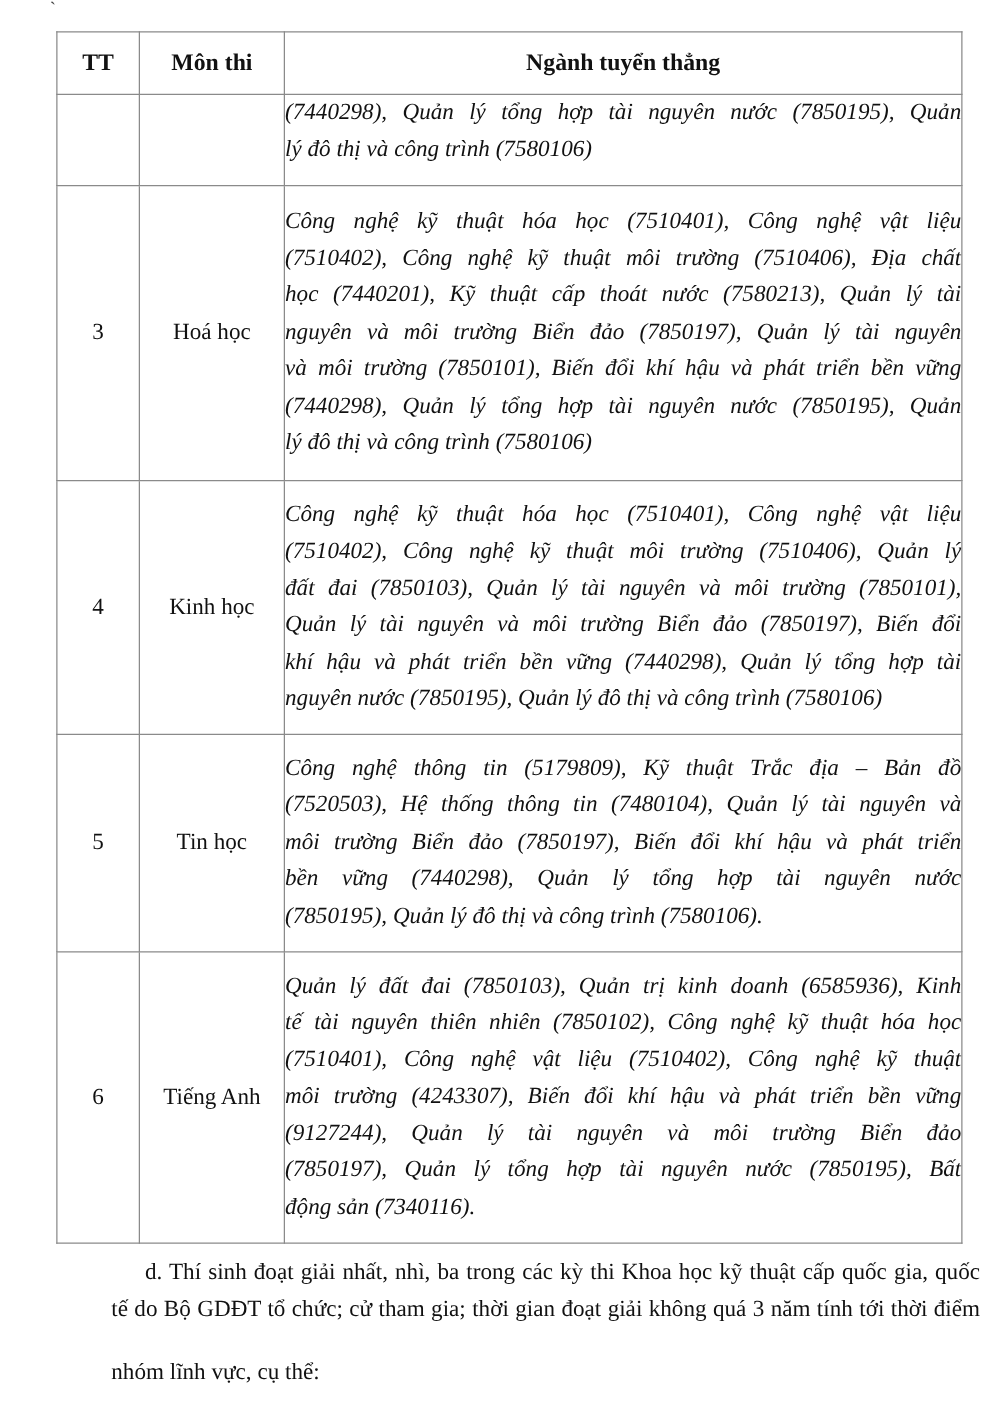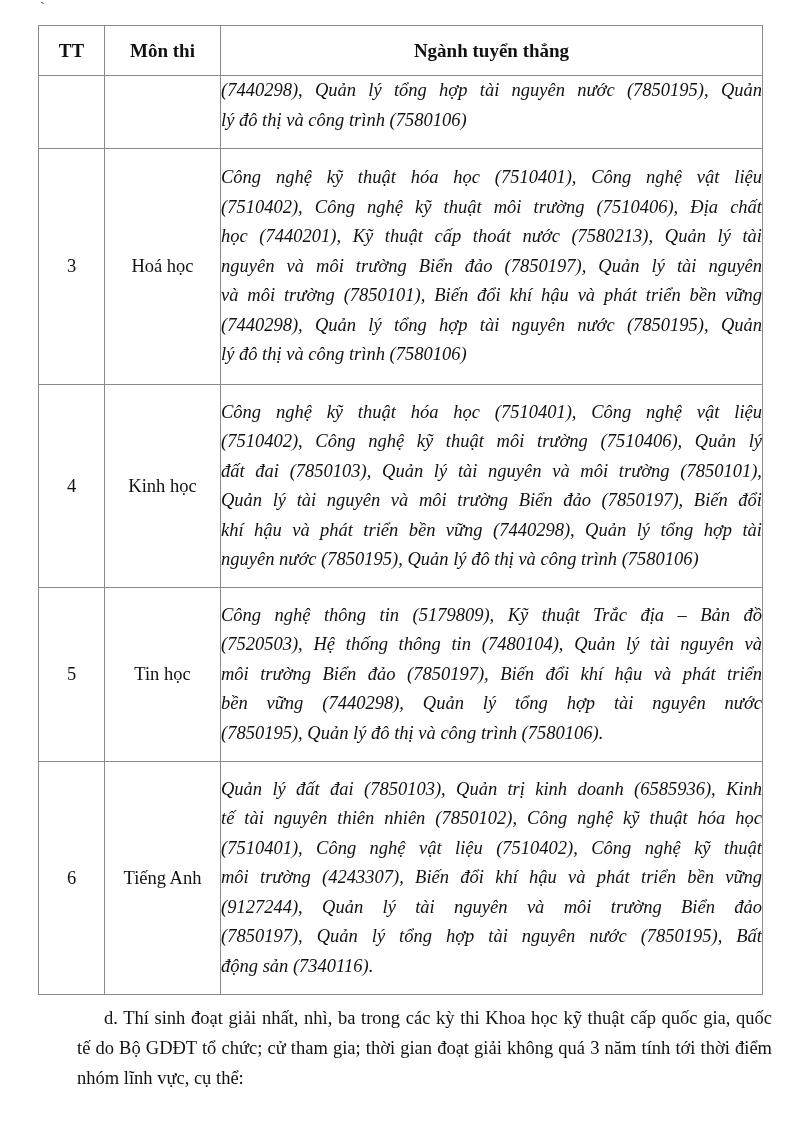--- a/index.html
+++ b/index.html
@@ -5,21 +5,21 @@
   html, body { margin: 0; padding: 0; background: #ffffff; }
   body {
     width: 800px; height: 1136px; overflow: hidden; position: relative;
     font-family: "Liberation Serif", "DejaVu Serif", serif;
     color: #111111;
   }
   .tick {
     position: absolute; left: 40px; top: 0px; font-size: 14px; color: #444;
   }
   table.main {
-    position: absolute; left: 38px; top: 25px;
+    position: absolute; left: 45px; top: 25px;
     width: 724px;
     border-collapse: collapse;
     table-layout: fixed;
     padding-left: 25px;
   }
   table.main td, table.main th {
     border: 1.5px solid #8a8a8a;
     padding: 0;
     vertical-align: middle;
   }
@@ -33,21 +33,21 @@
     text-align: center; font-size: 18.5px;
   }
   td.majors {
     font-size: 18.5px; line-height: 29.5px;
     text-align: justify;
     padding: 0 9px 0 8px;
   }
   td.majors div { text-align: justify; text-align-last: justify; white-space: nowrap; overflow: hidden; font-style: italic; }
   td.majors div.last { text-align-last: left; }
   .para {
-    position: absolute; left: 79px; width: 693px; top: 1003px;
+    position: absolute; left: 91px; width: 693px; top: 1003px;
     font-size: 18.5px; line-height: 30px;
   }
   .para div { text-align: justify; text-align-last: justify; white-space: nowrap; }
   .para div.first { padding-left: 25px; }
   .para div.last { text-align-last: left; }
 </style>
 </head>
 <body>
 
 <div class="tick">`</div>
@@ -127,14 +127,14 @@
         <div>(7850197), Quản lý tổng hợp tài nguyên nước (7850195), Bất</div>
         <div class="last">động sản (7340116).</div>
       </td>
     </tr>
   </tbody>
 </table>
 
 <div class="para">
   <div class="first">d. Thí sinh đoạt giải nhất, nhì, ba trong các kỳ thi Khoa học kỹ thuật cấp quốc gia, quốc</div>
   <div style="margin-left:-2px;">tế do Bộ GDĐT tổ chức; cử tham gia; thời gian đoạt giải không quá 3 năm tính tới thời điểm</div>
-  <div class="last" style="margin-left:-2px;">nhóm lĩnh vực, cụ thể:</div>
+  <div class="last" style="margin-left:-2px;margin-top:20px;">nhóm lĩnh vực, cụ thể:</div>
 </div>
 
 </body></html>

